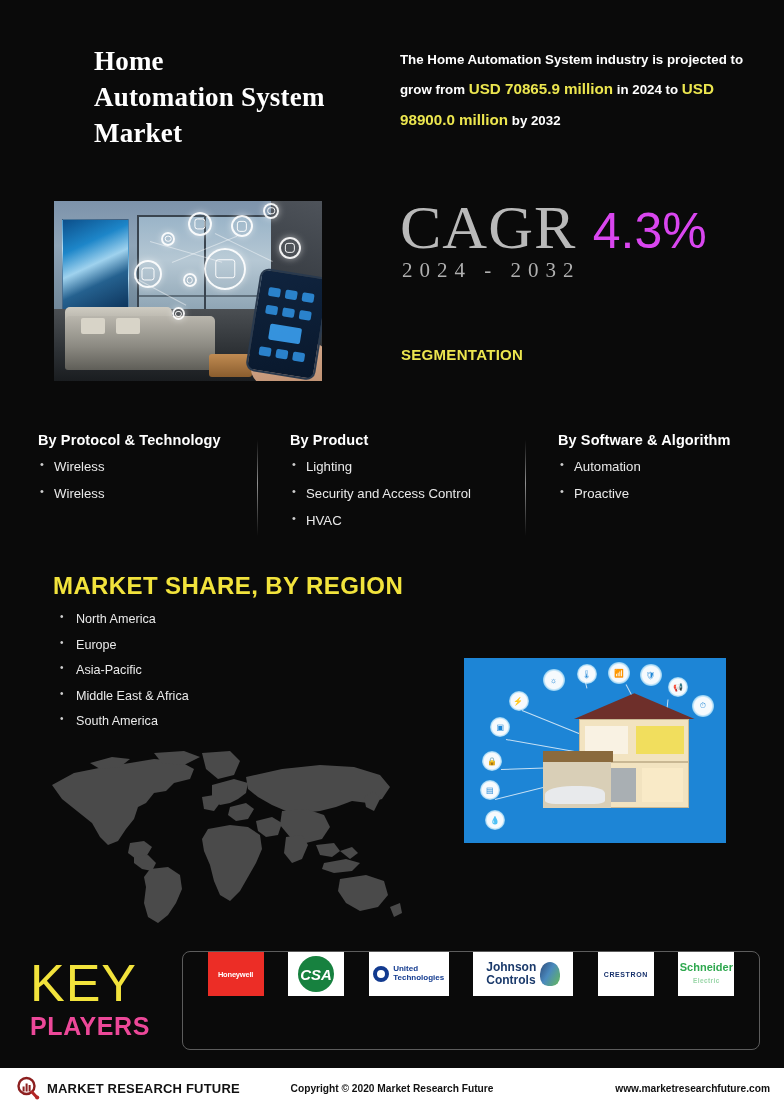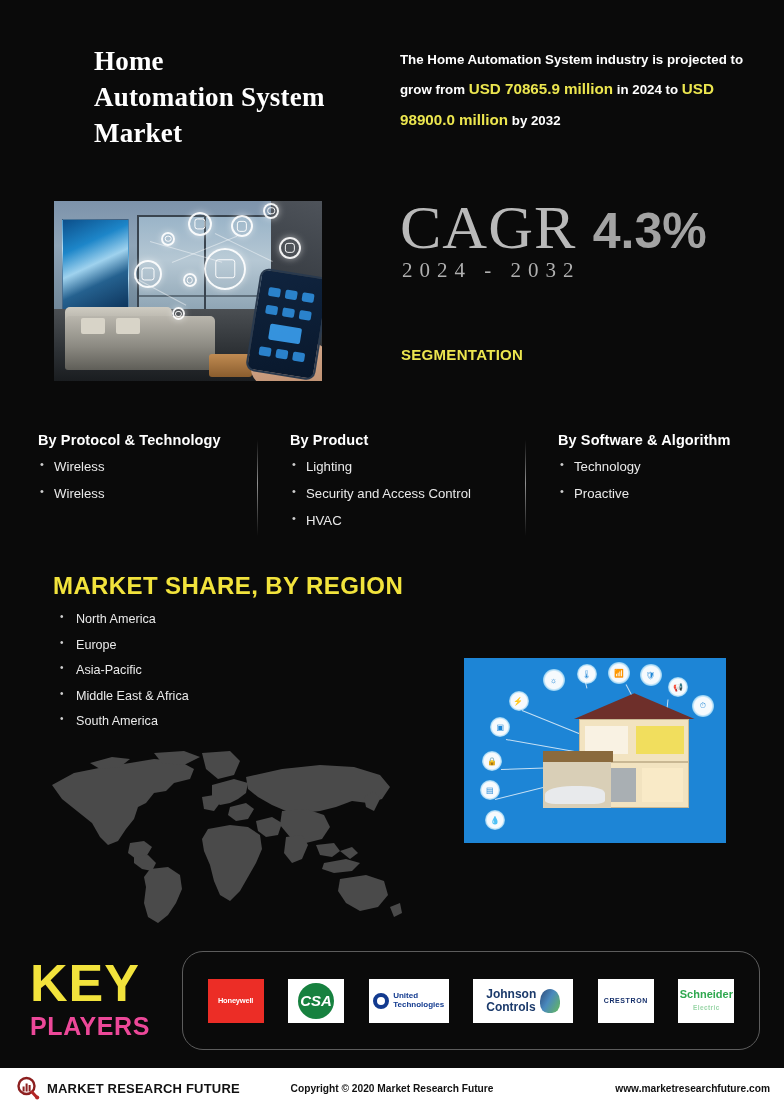--- a/index.html
+++ b/index.html
@@ -71,22 +71,22 @@
     width:46%; height:46%; border:1.5px solid rgba(255,255,255,.95); border-radius:3px; }
   .lnk { position:absolute; height:1px; background:rgba(255,255,255,.45); transform-origin:left center; }
 
   
   .cagr {
     position: absolute; left: 400px; top: 196px;
     font-family: "Liberation Serif", serif; font-size: 62px; line-height: 1;
     color: #b9b9b9; letter-spacing: 1px; white-space: nowrap;
   }
   .cagr .pct {
-    font-family: "Liberation Sans", sans-serif; font-weight: bold;
-    font-size: 50px; color: #a3a3a3; letter-spacing: 0;
+    font-family: "Liberation Sans", sans-serif; font-weight: normal;
+    font-size: 50px; color: #d946ef; letter-spacing: 0;
   }
   .years {
     position: absolute; left: 402px; top: 258px;
     font-size: 21px; color: #b0b0b0; letter-spacing: 7px;
     font-family: "Liberation Serif", serif;
   }
 
   .segmentation-title {
     position: absolute; left: 401px; top: 346px;
     font-size: 15px; font-weight: bold; color: #ece64f; letter-spacing: .3px;
@@ -154,30 +154,30 @@
   .house .bullet { position:absolute; border-radius:50%;
     background: radial-gradient(circle, rgba(255,255,255,.96) 55%, rgba(130,220,255,.55) 78%, rgba(130,220,255,0) 100%);
   }
   .house .bullet span { position:absolute; left:50%; top:50%; transform:translate(-50%,-50%);
     font-size:8px; color:#1d85d6; }
   .house .wire { position:absolute; height:1px; background:rgba(255,255,255,.75); transform-origin:left center; }
 
   
   .key-word {
     position: absolute; left: 30px; top: 957px;
-    font-size: 52px; font-weight: bold; color: #f2e33c; letter-spacing: 1px; line-height: 1;
+    font-size: 52px; font-weight: normal; color: #f2e33c; letter-spacing: 1px; line-height: 1;
   }
   .players-word {
     position: absolute; left: 30px; top: 1014px;
     font-size: 25px; font-weight: bold; color: #ec4899; letter-spacing: .6px; line-height: 1;
   }
   .logos-box {
     position: absolute; left: 182px; top: 951px; width: 578px; height: 99px;
-    border: 1.5px solid #5c5c5c; border-radius: 21px;
-    display: flex; align-items: center; justify-content: space-evenly;
+    border: 1.5px solid #5c5c5c; border-radius: 8px;
+    display: flex; justify-content: space-evenly;
   }
   .logo-tile {
     width: 56px; height: 44px; background: #ffffff;
     display: flex; align-items: center; justify-content: center;
     overflow: hidden; position: relative; flex: 0 0 auto;
   }
   .logo-tile.wide { width: 100px; }
   .logo-tile.med  { width: 80px; }
   .logo-honeywell { background: #ec2d26; }
   .logo-honeywell .txt { color:#fff; font-size:7.5px; font-weight:bold; letter-spacing:-.2px; }
@@ -285,21 +285,21 @@
       <h3>By Product</h3>
       <ul>
         <li>Lighting</li>
         <li>Security and Access Control</li>
         <li>HVAC</li>
       </ul>
     </div>
     <div class="segcol c3">
       <h3>By Software &amp; Algorithm</h3>
       <ul>
-        <li>Technology</li>
+        <li>Automation</li>
         <li>Proactive</li>
       </ul>
     </div>
   </div>
 
   <div class="ms-title">MARKET SHARE, BY REGION</div>
   <ul class="ms-list">
     <li>North America</li>
     <li>Europe</li>
     <li>Asia-Pacific</li>

